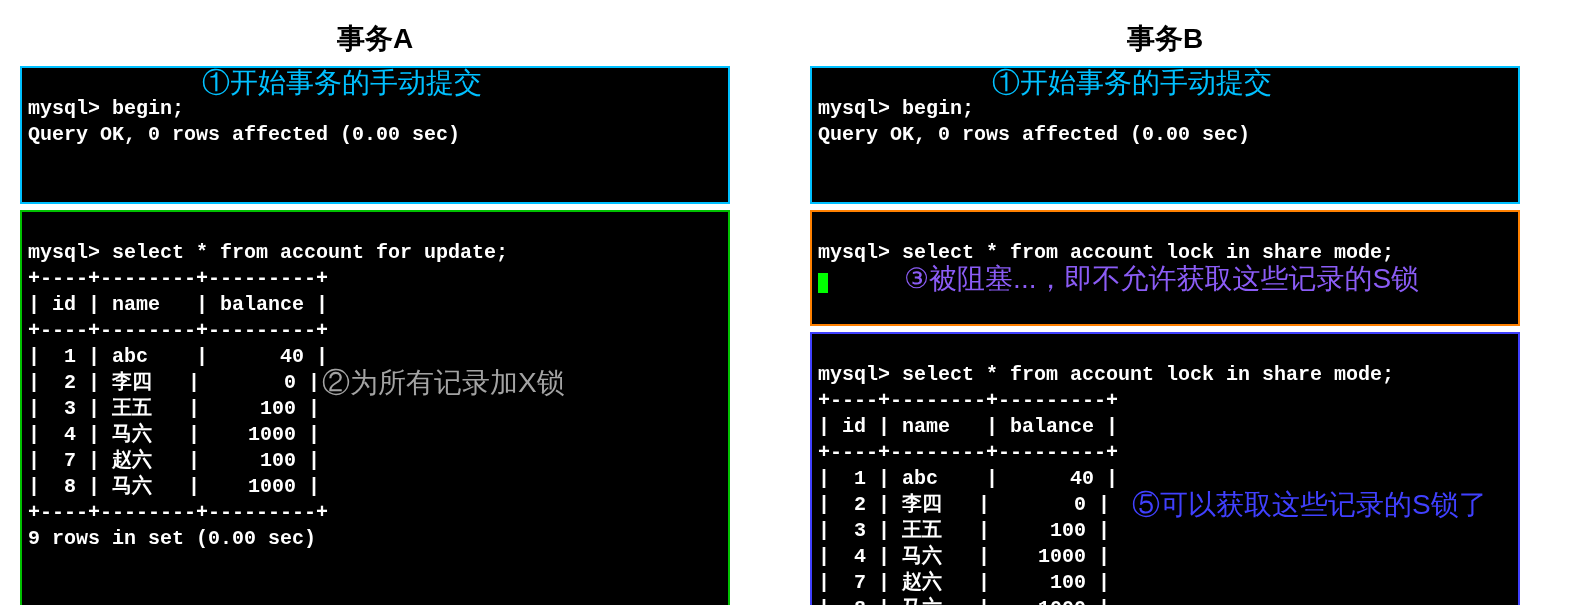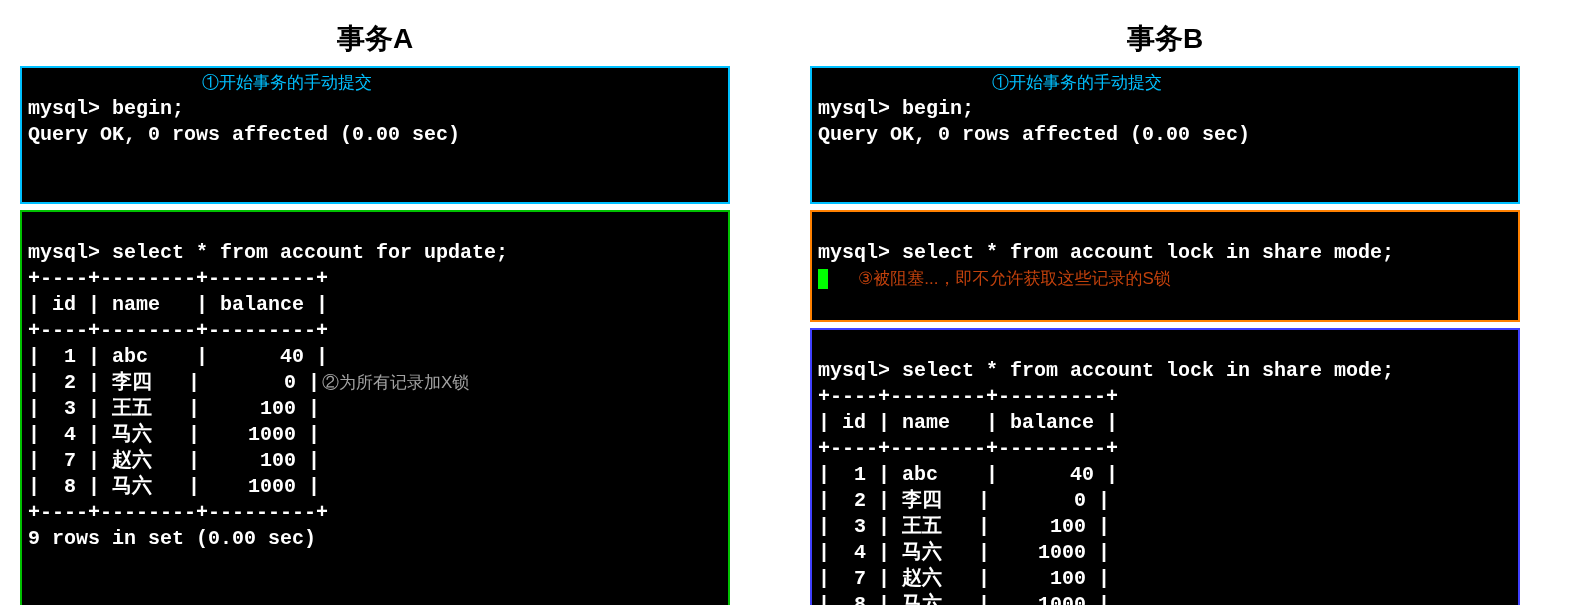--- a/index.html
+++ b/index.html
@@ -34,27 +34,27 @@
       margin-bottom: 6px;
       white-space: pre;
     }
     .term.cyan   { border: 2px solid #00c0ff; }
     .term.green  { border: 2px solid #00c000; }
     .term.orange { border: 2px solid #ff8000; }
     .term.blue   { border: 2px solid #4040ff; }
     .annot {
       position: absolute;
       font-family: "Microsoft YaHei", "SimSun", sans-serif;
-      font-size: 17px;
+      font-size: 28px;
       font-weight: normal;
       white-space: nowrap;
     }
     .c-cyan   { color: #00c0ff; }
     .c-green  { color: #a3a3a3; }
-    .c-orange { color: #c2410c; }
+    .c-orange { color: #8b5cf6; margin-left: 46px; }
     .c-blue   { color: #4040ff; }
     .cursor {
       display: inline-block;
       width: 10px;
       height: 20px;
       background: #00ff00;
       vertical-align: middle;
     }
     .wspace{display:inline-block;}
   </style>
@@ -110,16 +110,17 @@
 <span>| id | name   | balance |</span>
 <span>+----+--------+---------+</span>
 <span>|  1 | abc    |      40 |</span>
 <span>|  2 | 李四   |       0 |</span>
 <span>|  3 | 王五   |     100 |</span>
 <span>|  4 | 马六   |    1000 |</span>
 <span>|  7 | 赵六   |     100 |</span>
 <span>|  8 | 马六   |    1000 |</span>
 
 
+<span class="annot c-blue" style="left:320px; top:158px;">⑤可以获取这些记录的S锁了</span>
     </div>
 
   </div>
 </div>
 
 </body></html>

